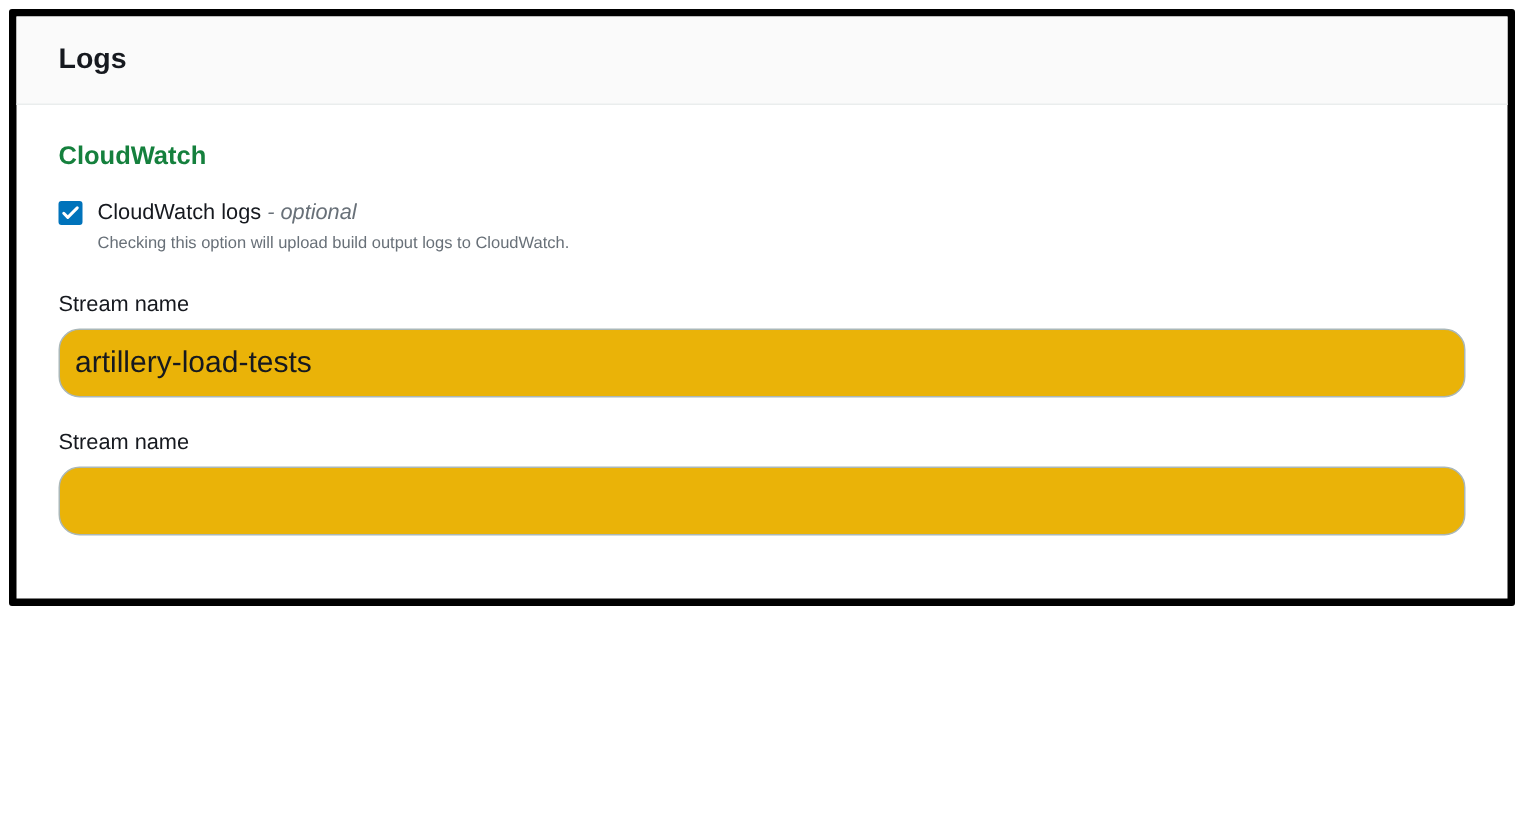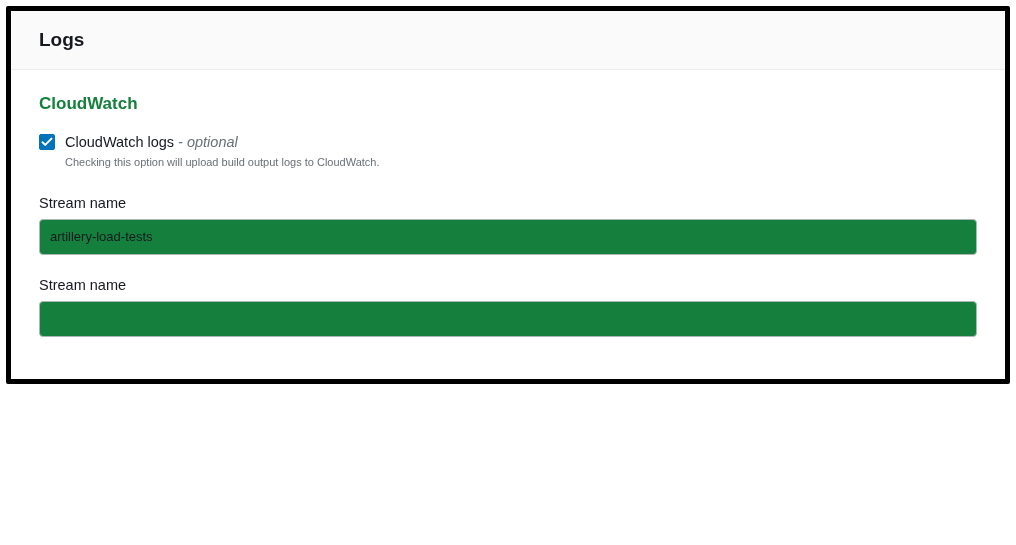--- a/index.html
+++ b/index.html
@@ -93,25 +93,25 @@
     }
     .field-label {
       font-size: 14.5px;
       color: #16191f;
       display: block;
       margin-bottom: 8px;
     }
     .text-input {
       width: 100%;
       padding: 8px 10px;
-      font-size: 13px;
+      font-size: 20px;
       color: #16191f;
       border: 1px solid #aab7b8;
-      border-radius: 4px;
-      background: #15803d;
+      border-radius: 14px;
+      background: #eab308;
       line-height: 1.4;
       font-family: inherit;
     }
     .section-gap {
       margin-top: 28px;
     }
   </style>
 </head>
 <body>
 

